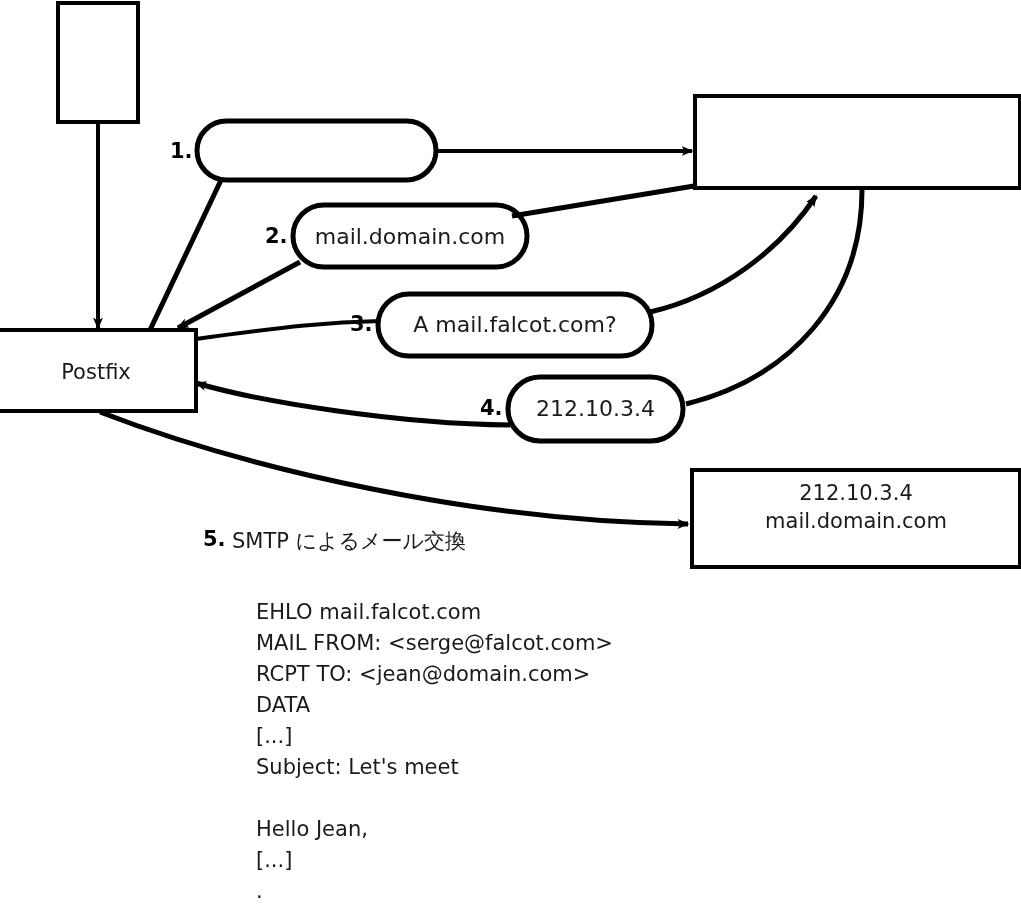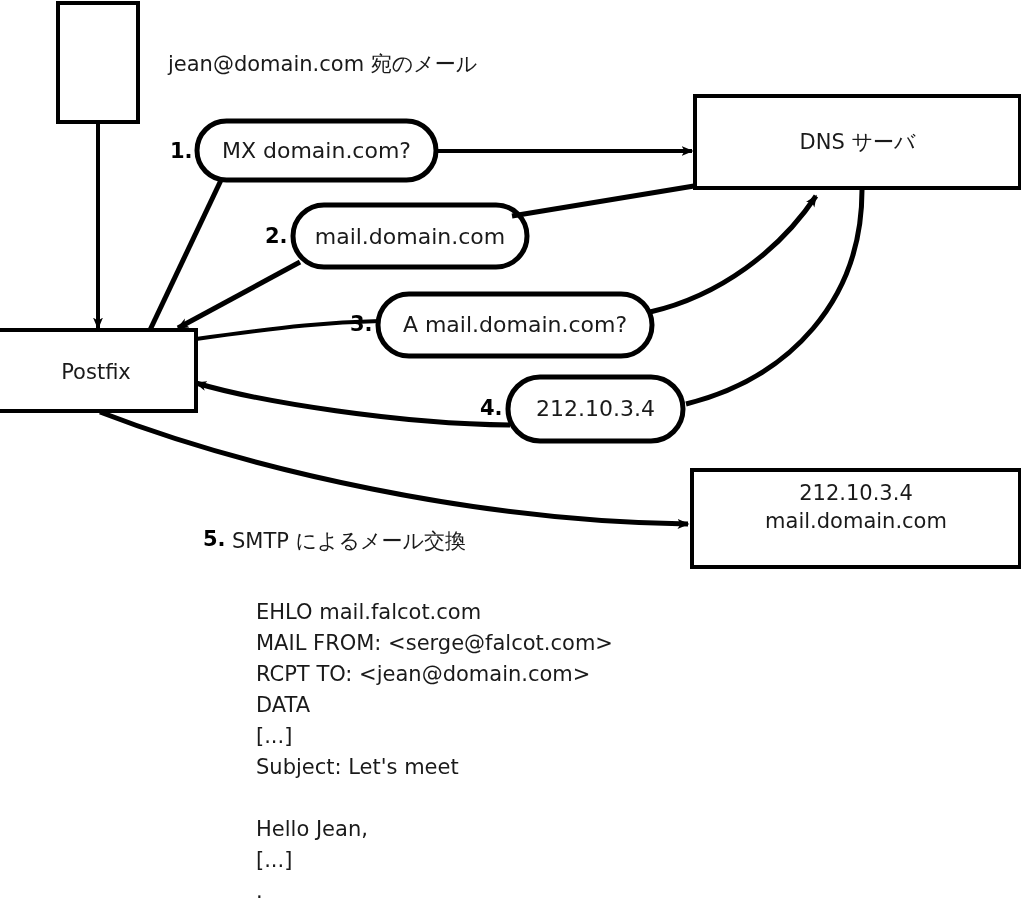--- a/index.html
+++ b/index.html
@@ -76,37 +76,34 @@
 
     <path d="M 650 312 C 720 296 780 250 816 196" fill="none" stroke="#000" stroke-width="5" marker-end="url(#arrow)"></path>
 
     <path d="M 862 190 C 862 300 790 378 686 404" fill="none" stroke="#000" stroke-width="5"></path>
 
     <path d="M 510 425 C 400 424 260 402 196 383" fill="none" stroke="#000" stroke-width="5" marker-end="url(#arrow)"></path>
 
     <path d="M 100 412 C 250 470 480 522 688 524" fill="none" stroke="#000" stroke-width="5" marker-end="url(#arrow)"></path>
   </svg>
 
-  <div class="caption" style="left:168px;top:50px;">jean@domain.com 宛のメール</div>
 
   <div class="box-label" style="left:-4px;top:359px;width:200px;">Postfix</div>
 
-  <div class="box-label" style="left:695px;top:129px;width:325px;">DNS サーバ</div>
 
   <div class="box-label" style="left:692px;top:480px;width:328px;">212.10.3.4
 mail.domain.com</div>
 
   <div class="step-num" style="left:170px;top:139px;">1.</div>
-  <div class="bubble-label" style="left:197px;top:138px;width:239px;">MX domain.com?</div>
 
   <div class="step-num" style="left:265px;top:224px;">2.</div>
   <div class="bubble-label" style="left:293px;top:224px;width:234px;">mail.domain.com</div>
 
   <div class="step-num" style="left:350px;top:312px;">3.</div>
-  <div class="bubble-label" style="left:378px;top:312px;width:274px;">A mail.domain.com?</div>
+  <div class="bubble-label" style="left:378px;top:312px;width:274px;">A mail.falcot.com?</div>
 
   <div class="step-num" style="left:480px;top:396px;">4.</div>
   <div class="bubble-label" style="left:508px;top:396px;width:175px;">212.10.3.4</div>
 
   <div class="step-num" style="left:203px;top:527px;">5.</div>
   <div class="step5-label" style="left:232px;top:527px;">SMTP によるメール交換</div>
 
   <div class="transcript" style="left:248px;top:597px;margin-left:8px;">EHLO mail.falcot.com
 MAIL FROM: &lt;serge@falcot.com&gt;
 RCPT TO: &lt;jean@domain.com&gt;

